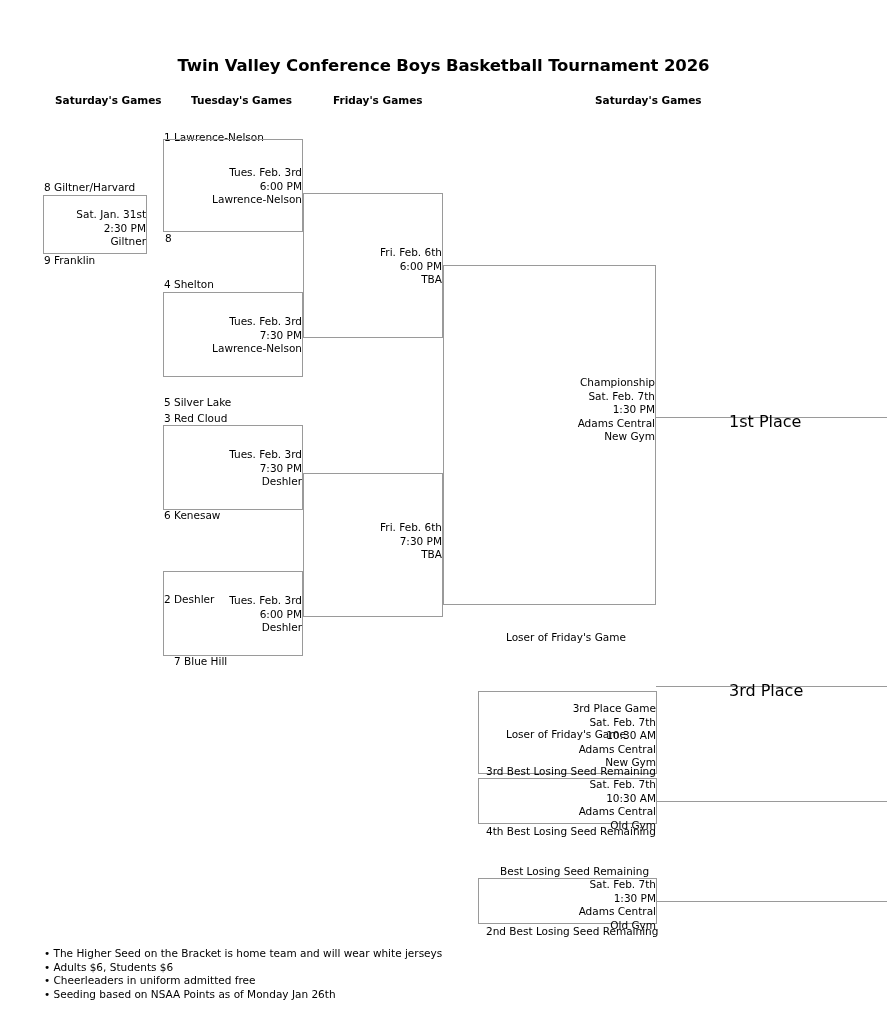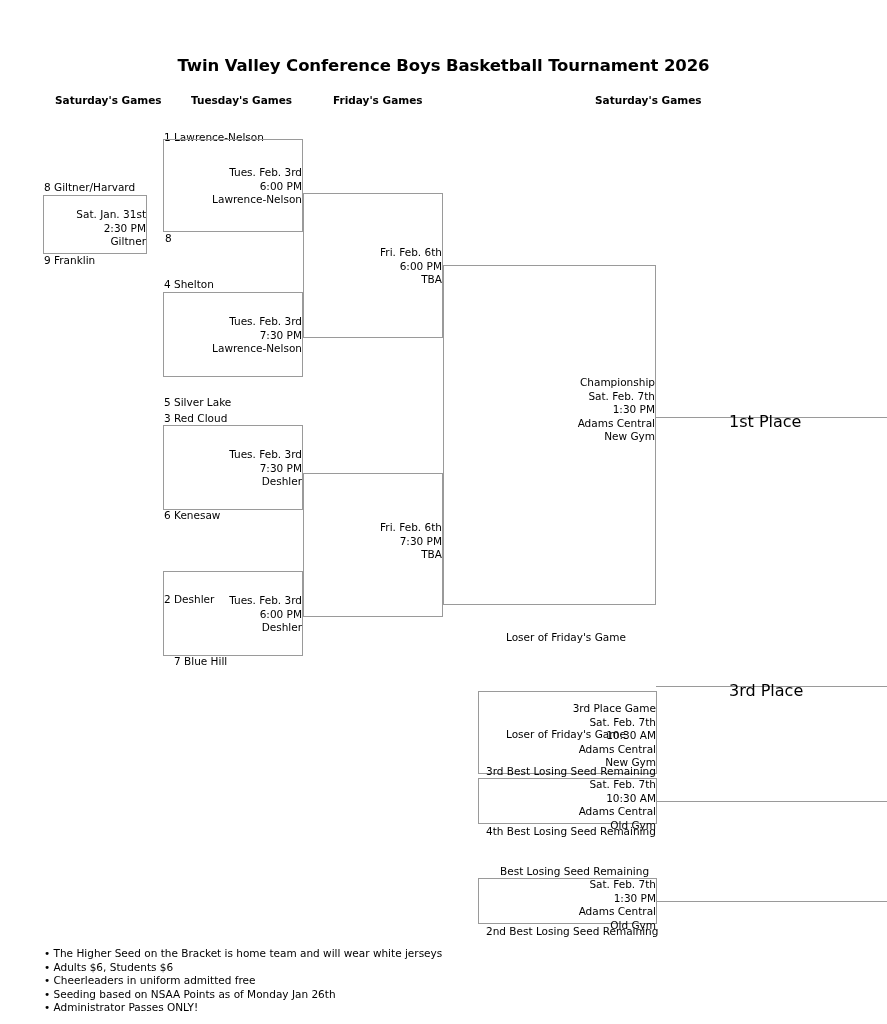--- a/index.html
+++ b/index.html
@@ -188,16 +188,15 @@
 Old Gym</div>
   </div>
   <div class="seed" style="left:486px; top:925px;">2nd Best Losing Seed Remaining</div>
   <div class="hline" style="left:656px; top:901px; width:231px;"></div>
 
   <div class="notes">
     <div class="note bold">• The Higher Seed on the Bracket is home team and will wear white jerseys</div>
     <div class="note">• Adults $6, Students $6</div>
     <div class="note">• Cheerleaders in uniform admitted free</div>
     <div class="note">• Seeding based on NSAA Points as of Monday Jan 26th</div>
-    <div class="note">• Administrator Passes ONLY!</div>
   </div>
 
 </div>
 
 </body></html>

